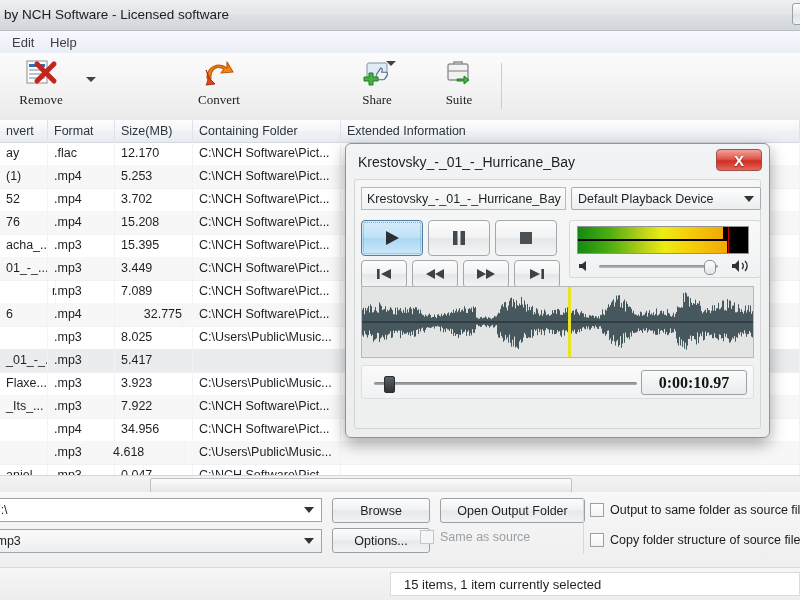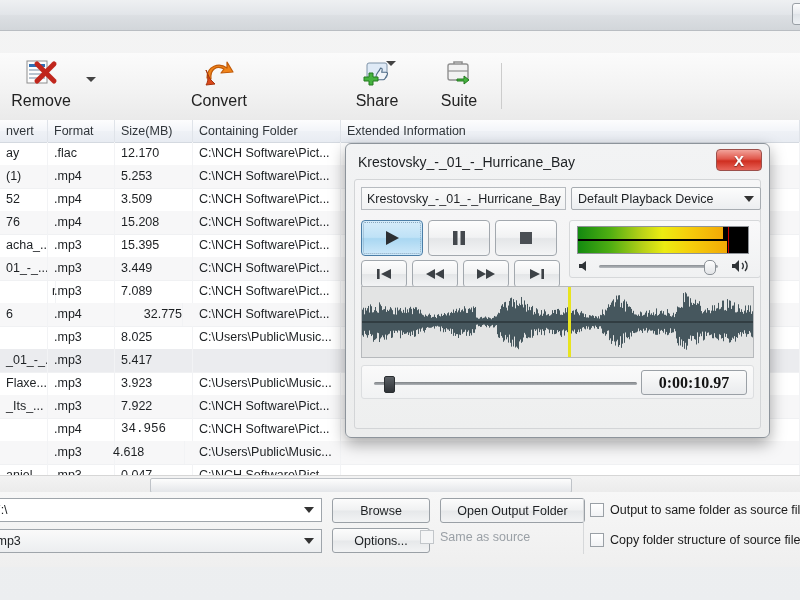--- a/index.html
+++ b/index.html
@@ -57,21 +57,21 @@
     background: linear-gradient(180deg,#fbfbfb 0%, #f3f3f3 55%, #eaeaea 100%);
     border-bottom: 1px solid #c8c8c8;
   }
   .tb-btn {
     position: absolute; top: 2px;
     width: 78px; height: 62px;
     text-align: center;
   }
   .tb-btn .ico { height: 36px; display:flex; align-items:center; justify-content:center; }
   .tb-btn .lbl {
-    font-size: 16px; color: #222; margin-top: 1px; white-space: nowrap;
+    font-size: 13px; color: #222; margin-top: 1px; white-space: nowrap; font-family: Liberation Serif, serif;
   }
   .tb-caret {
     position: absolute;
     width: 0; height: 0;
     border-left: 5px solid transparent;
     border-right: 5px solid transparent;
     border-top: 5px solid #444;
   }
   .tb-sep {
     position: absolute; top: 10px; width: 1px; height: 46px;
@@ -311,27 +311,32 @@
     font-weight: bold; font-size: 16px; color: #141414;
     box-sizing: border-box;
   }
 </style>
 </head>
 <body>
 
 <div id="app">
 
   <div class="titlebar">
+    <div class="title">by NCH Software - Licensed software</div>
     <div class="win-buttons">
       <div class="win-btn">
         
       </div>
     </div>
   </div>
 
+  <div class="menubar">
+    <div class="menu-item" style="left:6px">Edit</div>
+    <div class="menu-item" style="left:44px">Help</div>
+  </div>
 
   <div class="toolbar">
 
     <div class="tb-btn" style="left:2px">
       <div class="ico">
         <svg width="34" height="32" viewBox="0 0 34 32">
           <rect x="3" y="4" width="20" height="22" fill="#fdfdfd" stroke="#8d8d8d"></rect>
           <rect x="5" y="7" width="16" height="3" fill="#2f6fb5"></rect>
           <rect x="5" y="12" width="16" height="2" fill="#b8c4d0"></rect>
           <rect x="5" y="16" width="16" height="2" fill="#b8c4d0"></rect>
@@ -410,21 +415,21 @@
         <div class="row alt" style="top: 45px;">
           <div class="cell" style="left: 0px; width: 48px;"> (1)</div>
           <div class="cell" style="left: 48px; width: 67px;">.mp4</div>
           <div class="cell" style="left: 115px; width: 78px;">5.253</div>
           <div class="cell" style="left: 193px; width: 148px;">C:\NCH Software\Pict...</div>
           <div class="cell" style="left: 341px; width: 459px;"></div>
         </div>
         <div class="row" style="top: 68px;">
           <div class="cell" style="left: 0px; width: 48px;">52</div>
           <div class="cell" style="left: 48px; width: 67px;">.mp4</div>
-          <div class="cell" style="left: 115px; width: 78px;">3.509</div>
+          <div class="cell" style="left: 115px; width: 78px;">3.702</div>
           <div class="cell" style="left: 193px; width: 148px;">C:\NCH Software\Pict...</div>
           <div class="cell" style="left: 341px; width: 459px;"></div>
         </div>
         <div class="row alt" style="top: 91px;">
           <div class="cell" style="left: 0px; width: 48px;">76</div>
           <div class="cell" style="left: 48px; width: 67px;">.mp4</div>
           <div class="cell" style="left: 115px; width: 78px;">15.208</div>
           <div class="cell" style="left: 193px; width: 148px;">C:\NCH Software\Pict...</div>
           <div class="cell" style="left: 341px; width: 459px;"></div>
         </div>
@@ -479,21 +484,21 @@
         <div class="row alt" style="top: 275px;">
           <div class="cell" style="left: 0px; width: 48px;">_Its_...</div>
           <div class="cell" style="left: 48px; width: 67px;">.mp3</div>
           <div class="cell" style="left: 115px; width: 78px;">7.922</div>
           <div class="cell" style="left: 193px; width: 148px;">C:\NCH Software\Pict...</div>
           <div class="cell" style="left: 341px; width: 459px;"></div>
         </div>
         <div class="row" style="top: 298px;">
           <div class="cell" style="left: 0px; width: 48px;"></div>
           <div class="cell" style="left: 48px; width: 67px;">.mp4</div>
-          <div class="cell" style="left: 115px; width: 78px; font-family: Liberation Mono, monospace;">34.956</div>
+          <div class="cell" style="left: 115px; width: 78px;">34.956</div>
           <div class="cell" style="left: 193px; width: 148px;">C:\NCH Software\Pict...</div>
           <div class="cell" style="left: 341px; width: 459px;"></div>
         </div>
         <div class="row alt" style="top: 321px;">
           <div class="cell" style="left: 0px; width: 48px;"></div>
           <div class="cell" style="left: 48px; width: 67px;">.mp3</div>
           <div class="cell" style="left: 107px; width: 78px;">4.618</div>
           <div class="cell" style="left: 193px; width: 148px;">C:\Users\Public\Music...</div>
           <div class="cell" style="left: 341px; width: 459px;"></div>
         </div>
@@ -541,20 +546,24 @@
       <div class="chk"></div>
       <span>Output to same folder as source file</span>
     </div>
 
     <div class="chk-wrap" style="left:590px; top:41px;">
       <div class="chk"></div>
       <span>Copy folder structure of source files</span>
     </div>
   </div>
 
+  <div class="statusbar">
+    <div class="seg"></div>
+    <div class="txt">15 items, 1 item currently selected</div>
+  </div>
 
   <div class="dialog">
     <div class="dlg-title">Krestovsky_-_01_-_Hurricane_Bay</div>
     <div class="dlg-close">
       <span>X</span>
     </div>
 
     <div class="dlg-body">
 
       <div class="file-field">Krestovsky_-_01_-_Hurricane_Bay</div>

